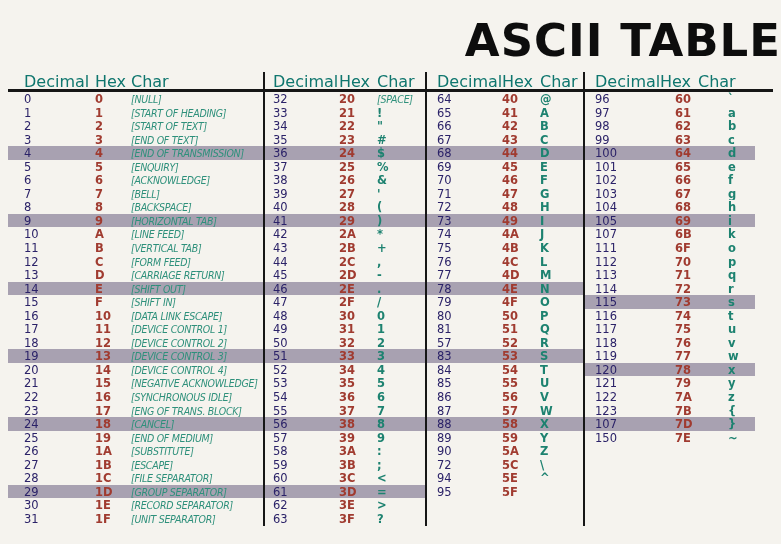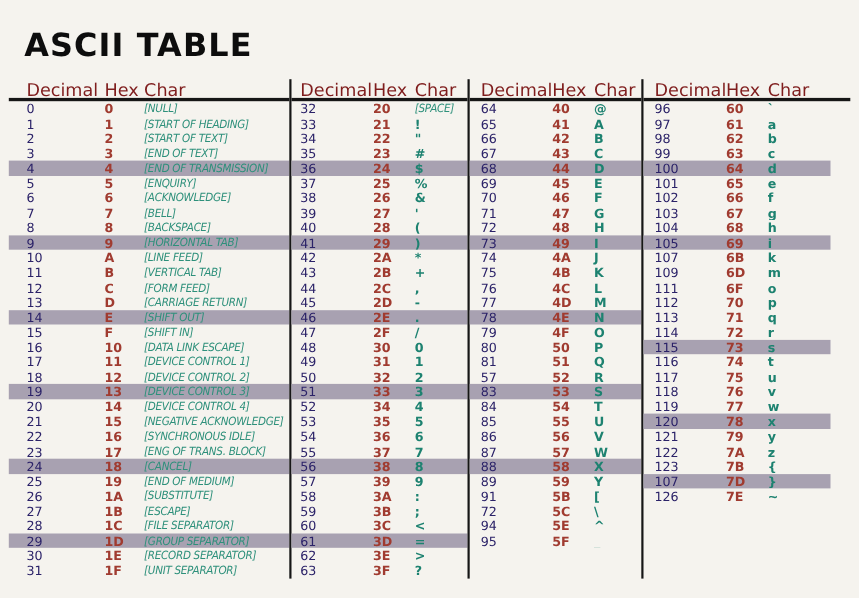--- a/index.html
+++ b/index.html
@@ -4,42 +4,42 @@
 <style>
   :root{
     --background:#f5f3ee; --title:#0d0d0d; --decimal-text:#2b2268;
     --hex-text:#a03b30; --char-text:#1d8270; --control-text:#2e907b;
     --highlight-band:#a8a1b1; --rule:#161616;
   }
   *{box-sizing:border-box; margin:0; padding:0;}
   html,body{width:781px; height:544px; overflow:hidden;}
   body{background:var(--background); font-family:"DejaVu Sans","Liberation Sans",sans-serif;}
   .title{
-    margin:13px 0 0 22px; font-size:29px; line-height:56px; font-weight:bold;
-    color:var(--title); letter-spacing:1px; white-space:nowrap;
+    margin:13px 0 0 22px; font-size:45px; line-height:56px; font-weight:bold;
+    color:var(--title); letter-spacing:1px; white-space:nowrap;text-align:right;
   }
   .table-wrap{display:flex; align-items:stretch; margin:3px 0 0 8px;}
   .group{display:flex; flex-direction:column;}
   .g0{width:255px; --pl:16px; --c1:71px; --c2:36px;}
   .g1{width:160px; --pl:8px;  --c1:66px; --c2:38px;}
   .g2{width:156px; --pl:10px; --c1:65px; --c2:38px;}
   .g3{width:188px; --pl:10px; --c1:65px; --c2:38px;}
   .ghead{
     display:grid; grid-template-columns:var(--c1) var(--c2) 1fr;
     padding-left:var(--pl); height:20px; align-items:end;
-    font-size:16px; color:#7f1d1d; border-bottom:3px solid var(--rule);
+    font-size:16px; color:#0f766e; border-bottom:3px solid var(--rule);
     padding-bottom:1px; white-space:nowrap;
   }
   .rows{display:flex; flex-direction:column;}
   .row{
     display:grid; grid-template-columns:var(--c1) var(--c2) 1fr;
     padding-left:var(--pl); height:13.56px; align-items:center;
     overflow:hidden; white-space:nowrap;
   }
-  .g3 .row{margin-right:18px;}
+  .g3 .row{margin-right:18px;gap:15px;}
   .row.hl{background:var(--highlight-band);}
   .dec{font-size:11.5px; color:var(--decimal-text);}
   .hex{font-size:11.5px; font-weight:bold; color:var(--hex-text);}
   .char{font-size:11.5px; font-weight:bold; color:var(--char-text);}
   .char.control{
     font-weight:normal; font-style:italic; font-size:10.3px;
     letter-spacing:-0.3px; color:var(--control-text);
     display:inline-block; transform:scaleX(0.92); transform-origin:0 50%;
   }
   .vdivider{width:2px; background:var(--rule);}
@@ -526,23 +526,23 @@
           <span class="dec">88</span>
           <span class="hex">58</span>
           <span class="char">X</span>
         </div>
         <div class="row">
           <span class="dec">89</span>
           <span class="hex">59</span>
           <span class="char">Y</span>
         </div>
         <div class="row">
-          <span class="dec">91</span>
-          <span class="hex">5B</span>
-          <span class="char">[</span>
+          <span class="dec">90</span>
+          <span class="hex">5A</span>
+          <span class="char">Z</span>
         </div>
         <div class="row">
           <span class="dec">72</span>
           <span class="hex">5C</span>
           <span class="char">\</span>
         </div>
         <div class="row">
           <span class="dec">94</span>
           <span class="hex">5E</span>
           <span class="char">^</span>
@@ -613,25 +613,20 @@
           <span class="dec">105</span>
           <span class="hex">69</span>
           <span class="char">i</span>
         </div>
         <div class="row">
           <span class="dec">107</span>
           <span class="hex">6B</span>
           <span class="char">k</span>
         </div>
         <div class="row">
-          <span class="dec">109</span>
-          <span class="hex">6D</span>
-          <span class="char">m</span>
-        </div>
-        <div class="row">
           <span class="dec">111</span>
           <span class="hex">6F</span>
           <span class="char">o</span>
         </div>
         <div class="row">
           <span class="dec">112</span>
           <span class="hex">70</span>
           <span class="char">p</span>
         </div>
         <div class="row">
@@ -688,20 +683,20 @@
           <span class="dec">123</span>
           <span class="hex">7B</span>
           <span class="char">{</span>
         </div>
         <div class="row hl">
           <span class="dec">107</span>
           <span class="hex">7D</span>
           <span class="char">}</span>
         </div>
         <div class="row">
-          <span class="dec">126</span>
+          <span class="dec">150</span>
           <span class="hex">7E</span>
           <span class="char">~</span>
         </div>
       </div>
   </section>
 
 </div>
 
 </body></html>

